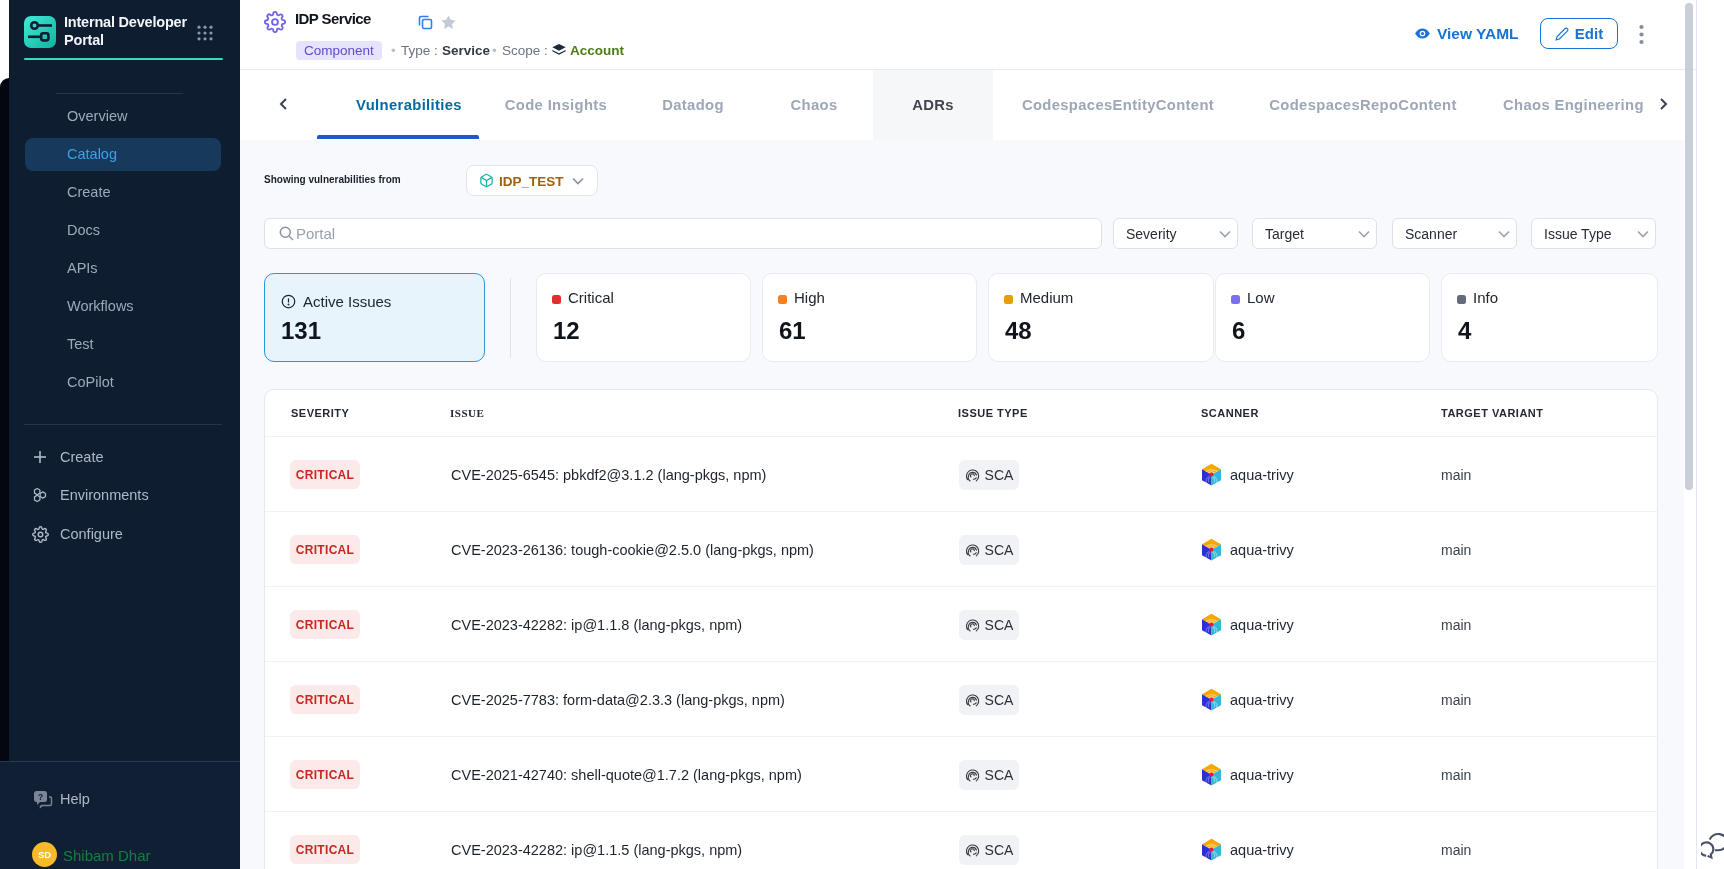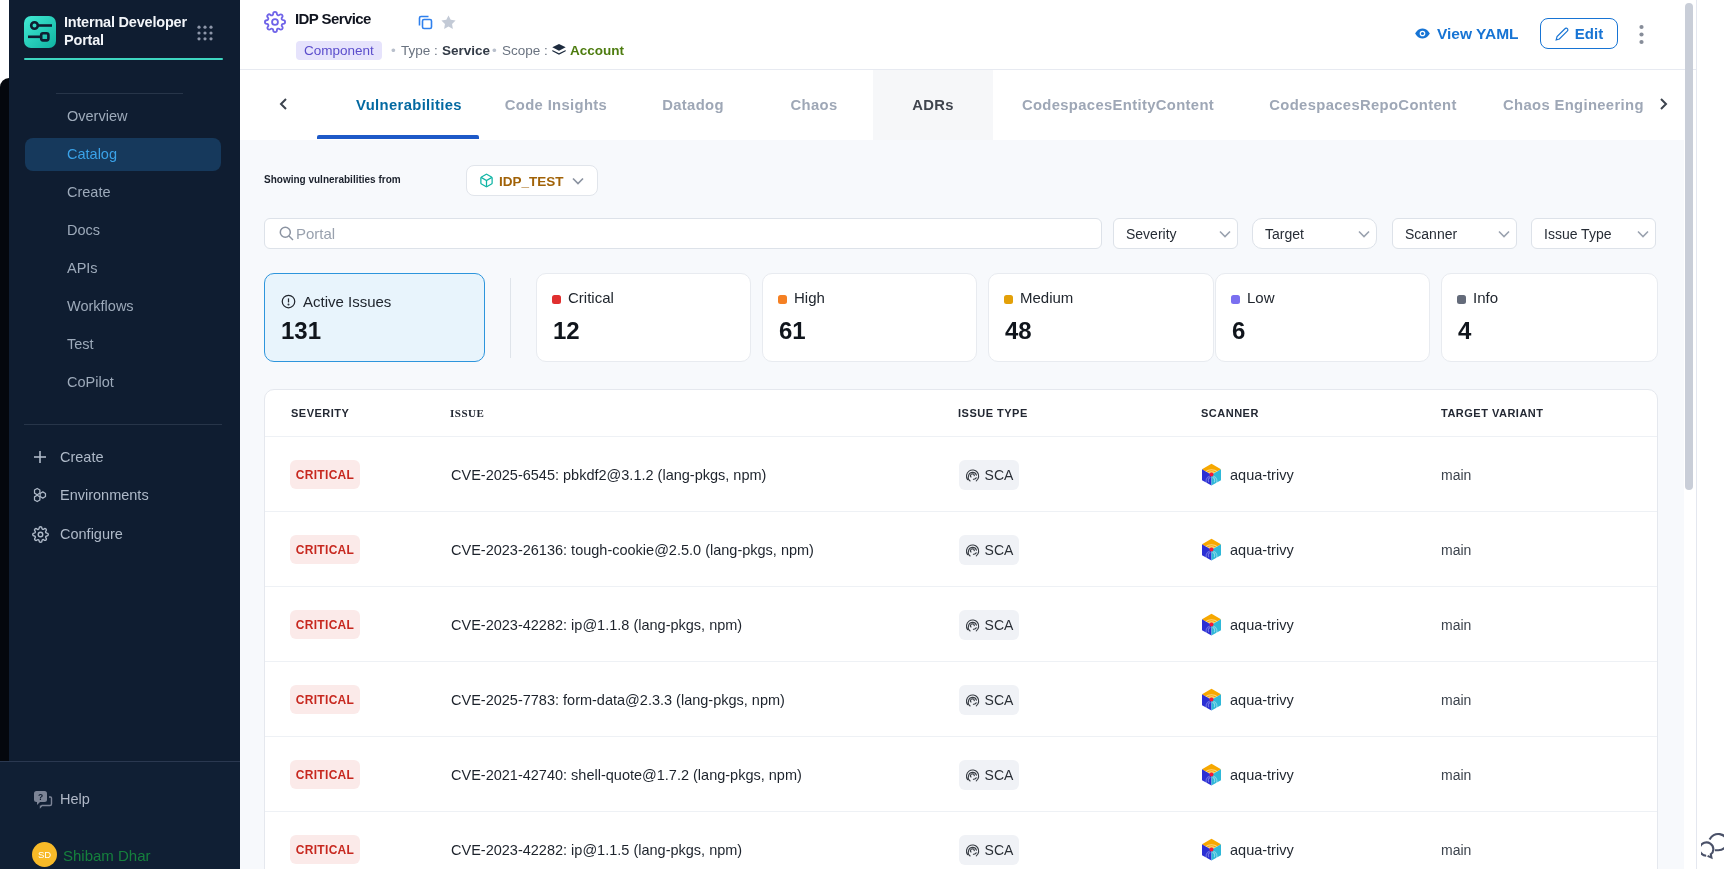--- a/index.html
+++ b/index.html
@@ -107,21 +107,21 @@
 <div class="abs sbtext" style="left:60px; top:526px; color:#aeb9c8;">Configure</div>
 
 <svg class="abs" style="left:34px; top:791px;" width="19" height="18" viewBox="0 0 19 18">
   <rect x="0" y="0" width="13" height="11" rx="2.5" fill="#7c8496"></rect>
   <path d="M3 11 L3 14 L6 11 Z" fill="#7c8496"></path>
   <path d="M15 6 L16.5 6 Q17.5 6 17.5 7 L17.5 13 Q17.5 14.5 16 14.5 L8 14.5 L6.5 16 L6.5 14.5" fill="none" stroke="#7c8496" stroke-width="1.4"></path>
   <text x="6.5" y="8.6" font-size="8.5" font-weight="bold" fill="#0f1d31" text-anchor="middle">?</text>
 </svg>
 <div class="abs sbtext" style="left:60px; top:791px; color:#b0b8c7;">Help</div>
 <div class="abs" style="left:32px; top:842px; width:25px; height:25px; border-radius:50%; background:#f8ba28;
-  display:flex; align-items:center; justify-content:center; font-size:9.5px; font-weight:400; color:#fff;">SD</div>
+  display:flex; align-items:center; justify-content:center; font-size:9.5px; font-weight:700; color:#fff;">SD</div>
 <div class="abs sbtext" style="left:63px; top:847px; color:#15803d; font-size:15px;">Shibam Dhar</div>
 
 <svg class="abs" style="left:264px; top:11px;" width="22" height="22" viewBox="0 0 24 24" fill="none" stroke="#6f63e8" stroke-width="2">
   <circle cx="12" cy="12" r="3.2"></circle>
   <path d="M19.4 15a1.65 1.65 0 0 0 .33 1.82l.06.06a2 2 0 1 1-2.83 2.83l-.06-.06a1.65 1.65 0 0 0-1.82-.33 1.65 1.65 0 0 0-1 1.51V21a2 2 0 1 1-4 0v-.09A1.65 1.65 0 0 0 9 19.4a1.65 1.65 0 0 0-1.82.33l-.06.06a2 2 0 1 1-2.83-2.83l.06-.06a1.65 1.65 0 0 0 .33-1.82 1.65 1.65 0 0 0-1.51-1H3a2 2 0 1 1 0-4h.09A1.65 1.65 0 0 0 4.6 9a1.65 1.65 0 0 0-.33-1.82l-.06-.06a2 2 0 1 1 2.83-2.83l.06.06a1.65 1.65 0 0 0 1.82.33H9a1.65 1.65 0 0 0 1-1.51V3a2 2 0 1 1 4 0v.09a1.65 1.65 0 0 0 1 1.51 1.65 1.65 0 0 0 1.82-.33l.06-.06a2 2 0 1 1 2.83 2.83l-.06.06a1.65 1.65 0 0 0-.33 1.82V9a1.65 1.65 0 0 0 1.51 1H21a2 2 0 1 1 0 4h-.09a1.65 1.65 0 0 0-1.51 1z"></path>
 </svg>
 <div class="abs" style="left:295px; top:10px; font-size:15px; font-weight:700; color:#10141f; letter-spacing:-0.6px;">IDP Service</div>
 <svg class="abs" style="left:418px; top:15px;" width="15" height="15" viewBox="0 0 15 15" fill="none" stroke="#2f80ed" stroke-width="1.6">
   <rect x="4.5" y="4.5" width="9" height="9" rx="1.5"></rect>
   <path d="M10.5 1.5 L3 1.5 Q1.5 1.5 1.5 3 L1.5 10.5"></path>
@@ -190,21 +190,21 @@
 </svg>
 
 <div class="abs" style="left:264px; top:218px; width:838px; height:31px; background:#fff; border:1px solid #dde2e9; border-radius:6px;"></div>
 <svg class="abs" style="left:279px; top:226px;" width="15" height="15" viewBox="0 0 15 15" fill="none" stroke="#8b93a1" stroke-width="1.5">
   <circle cx="6.3" cy="6.3" r="5"></circle>
     <line x1="10" y1="10" x2="14" y2="14"></line>
 </svg>
 <div class="abs" style="left:296px; top:225px; font-size:15px; color:#99a1ae;">Portal</div>
 
 <div class="abs filter" style="left:1113px;">Severity</div>
-<div class="abs filter" style="left:1252px;border-radius:10px;">Target</div>
+<div class="abs filter" style="left:1252px;">Target</div>
 <div class="abs filter" style="left:1392px;">Scanner</div>
 <div class="abs filter" style="left:1531px;">Issue Type</div>
 <svg class="abs" style="left:1219px; top:230px;" width="12" height="8" viewBox="0 0 12 8" fill="none" stroke="#9aa2af" stroke-width="1.6">
     <path d="M1 1.5 L6 6.5 L11 1.5"></path>
   </svg>
 <svg class="abs" style="left:1358px; top:230px;" width="12" height="8" viewBox="0 0 12 8" fill="none" stroke="#9aa2af" stroke-width="1.6">
     <path d="M1 1.5 L6 6.5 L11 1.5"></path>
   </svg>
 <svg class="abs" style="left:1498px; top:230px;" width="12" height="8" viewBox="0 0 12 8" fill="none" stroke="#9aa2af" stroke-width="1.6">
     <path d="M1 1.5 L6 6.5 L11 1.5"></path>

